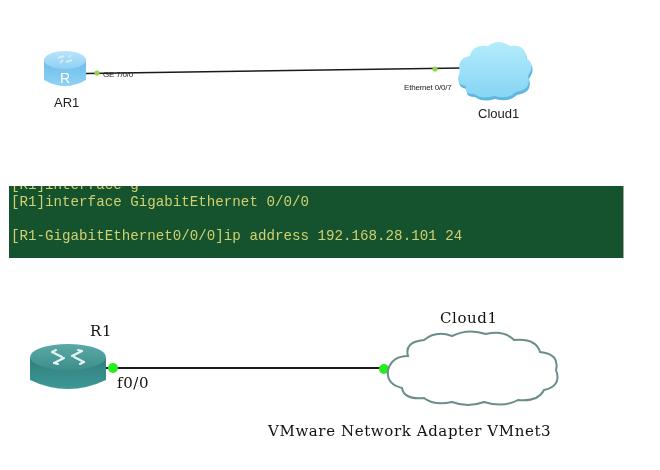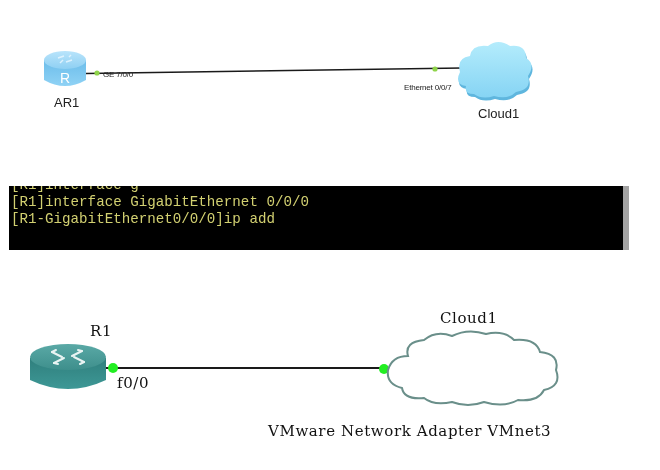--- a/index.html
+++ b/index.html
@@ -1,20 +1,20 @@
 <!DOCTYPE html>
 <html><head>
 <meta charset="utf-8">
 <style>
   html, body { margin:0; padding:0; background:#ffffff; }
   body { width:660px; height:470px; position:relative; overflow:hidden; font-family:"Liberation Sans", sans-serif; }
   .abs { position:absolute; }
   .ensp-label { font-family:"Liberation Sans", sans-serif; font-size:8px; color:#222; white-space:nowrap; letter-spacing:-0.2px; }
   .ensp-name { font-family:"Liberation Sans", sans-serif; font-size:13px; color:#222; white-space:nowrap; }
-  .terminal { left:9px; top:186px; width:614px; height:64px; background:#000000; overflow:hidden; border-right:6px solid #a3a3a3; }
+  .terminal { left:9px; top:186px; width:614px; height:72px; background:#14532d; overflow:hidden; border-right:1px solid #a3a3a3; }
   .term-line { position:absolute; left:2px; font-family:"Liberation Mono", monospace; font-size:14.2px; color:#d2d071; white-space:pre; line-height:17px; }
   .gns-label { font-family:"DejaVu Serif", "Liberation Serif", serif; font-size:15px; color:#111; white-space:nowrap; letter-spacing:0.6px; }
   svg { position:absolute; left:0; top:0; }
 </style>
 </head>
 <body>
 
 <div>
   <svg width="660" height="130">
     <defs>
@@ -57,21 +57,21 @@
 
   <div class="abs ensp-label" style="left:103px; top:70px;">GE 7/0/0</div>
   <div class="abs ensp-name" style="left:54px; top:95px;">AR1</div>
   <div class="abs ensp-label" style="left:404px; top:83px;">Ethernet 0/0/7</div>
   <div class="abs ensp-name" style="left:478px; top:106px;">Cloud1</div>
 </div>
 
 <div class="abs terminal">
   <div class="term-line" style="top:-9px;">[R1]interface g</div>
   <div class="term-line" style="top:8px;">[R1]interface GigabitEthernet 0/0/0</div>
-  <div class="term-line" style="top:25px;">[R1-GigabitEthernet0/0/0]ip add</div>
+  <div class="term-line" style="top:42px;">[R1-GigabitEthernet0/0/0]ip address 192.168.28.101 24</div>
 </div>
 
 <div>
   <svg width="660" height="470" style="pointer-events:none;">
     <defs>
       <linearGradient id="r1Side" x1="0" y1="0" x2="0" y2="1">
         <stop offset="0" stop-color="#2f7f7d"></stop>
         <stop offset="1" stop-color="#3e9896"></stop>
       </linearGradient>
       <linearGradient id="r1Top" x1="0" y1="0" x2="0" y2="1">

